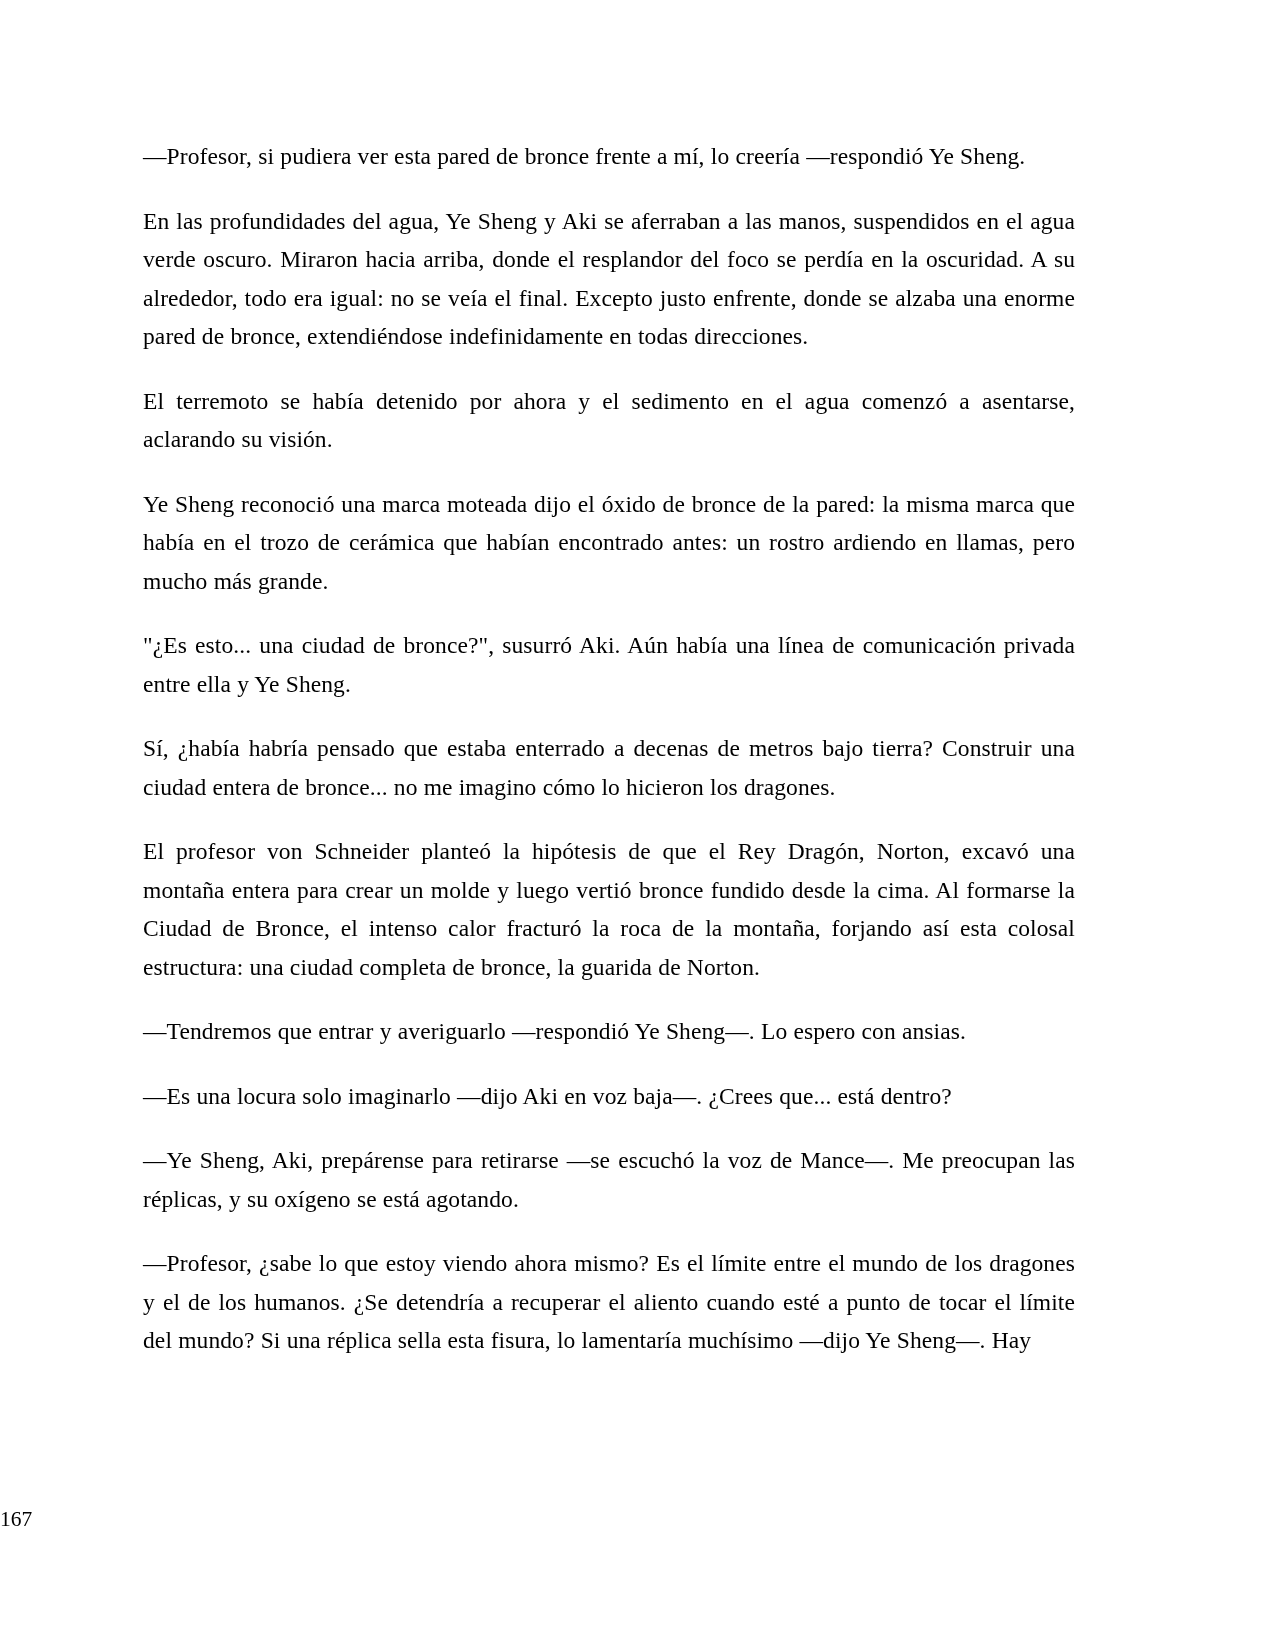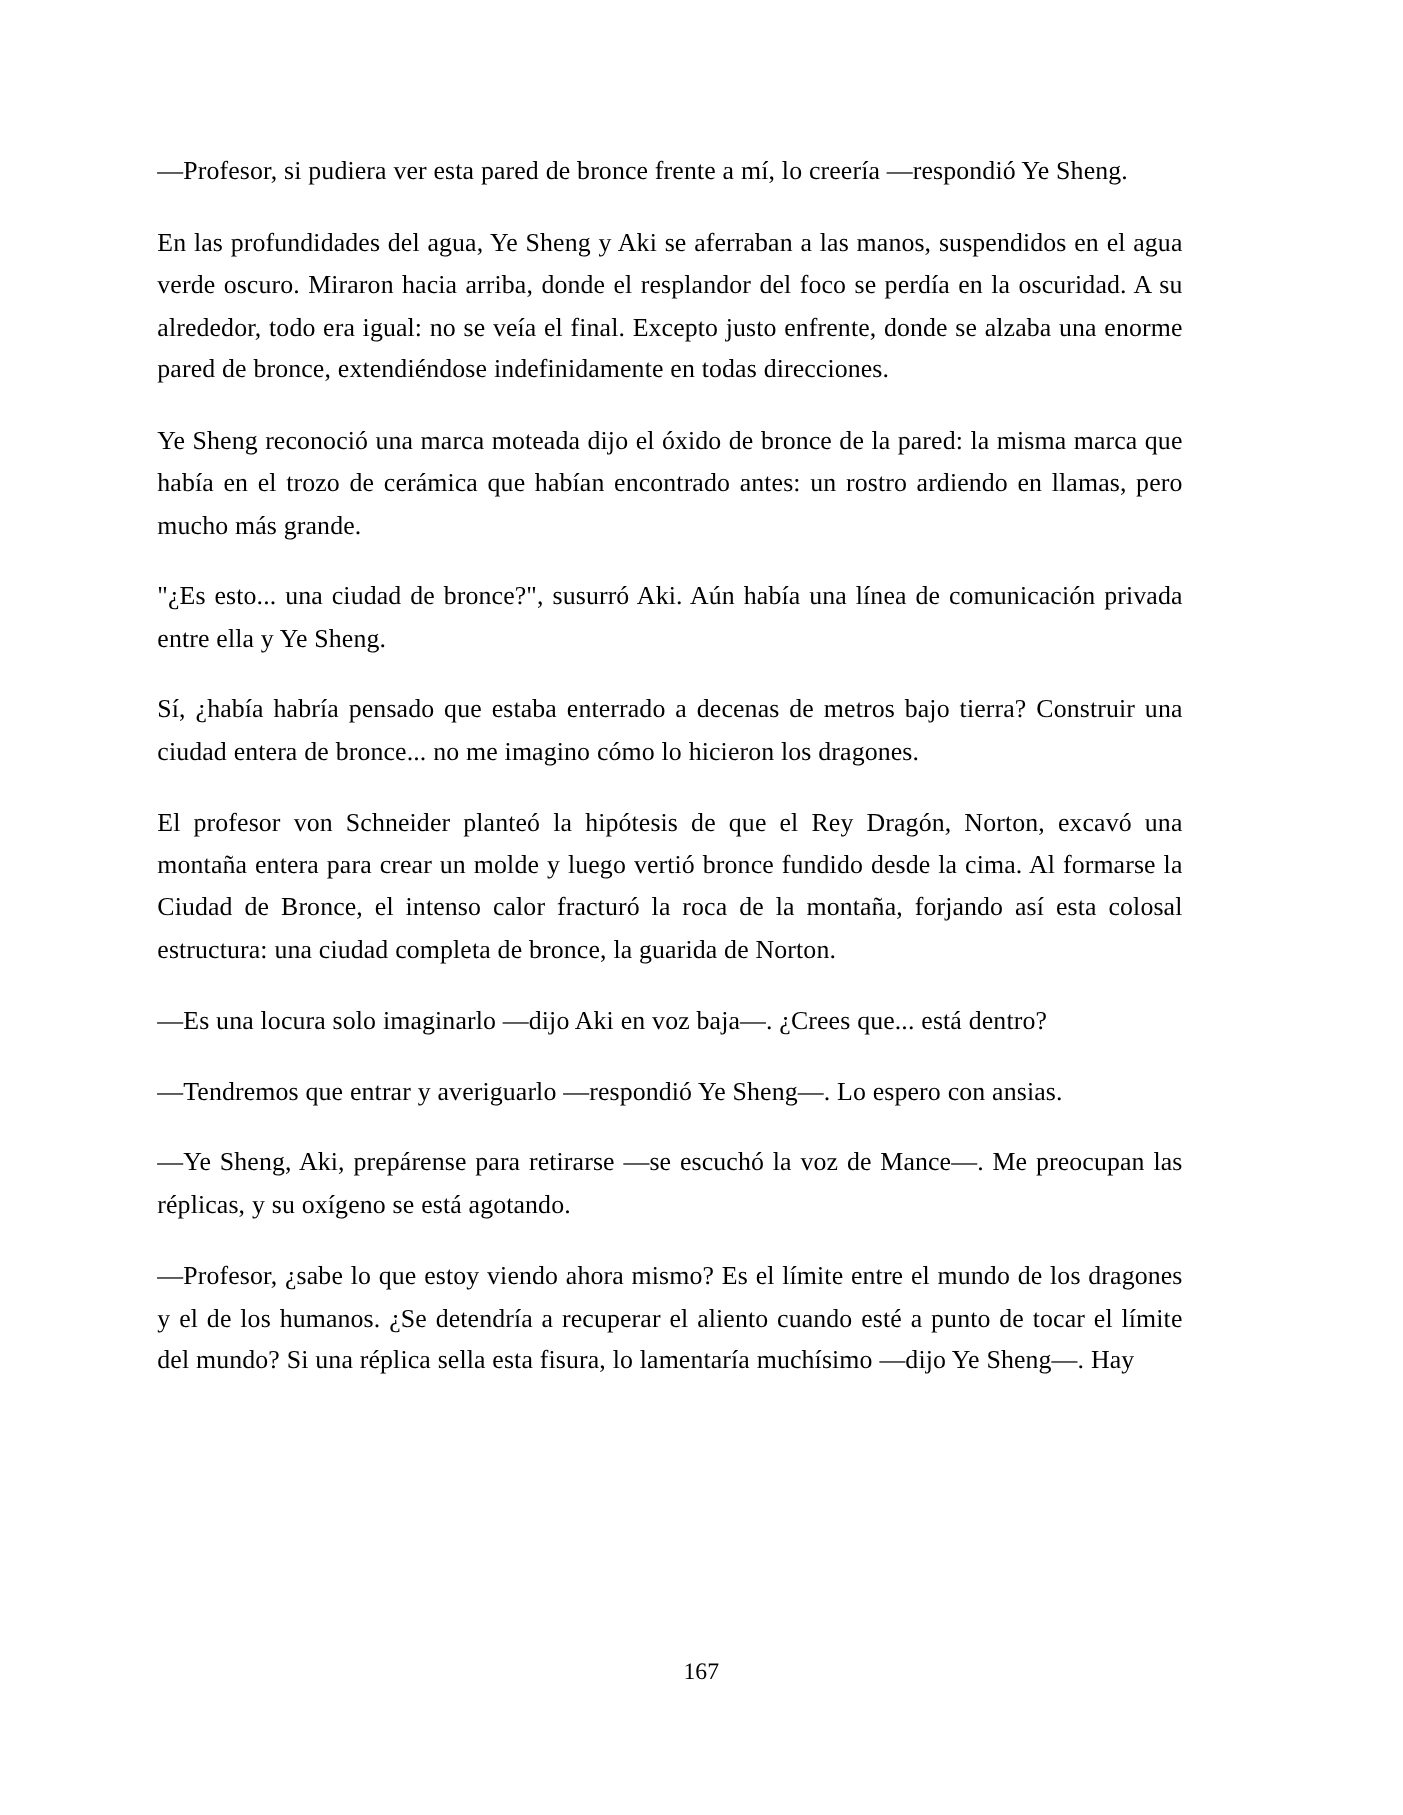--- a/index.html
+++ b/index.html
@@ -38,39 +38,40 @@
     -webkit-hyphens: none;
   }
   p.para.last-left {
     text-align: left;
   }
   .page-number {
     position: absolute;
     left: 0;
     right: 0;
     top: 1495px;
-    text-align: center;
+    text-align: left;
     font-size: 21.5px;
     line-height: 26px;
     font-family: "Liberation Serif", "DejaVu Serif", serif;
   }
 </style>
 </head>
 <body>
 
 <div class="page">
 
   <div class="text-column">
     <p class="para last-left">—Profesor, si pudiera ver esta pared de bronce frente a mí, lo creería —respondió Ye Sheng.</p>
     <p class="para">En las profundidades del agua, Ye Sheng y Aki se aferraban a las manos, suspendidos en el agua verde oscuro. Miraron hacia arriba, donde el resplandor del foco se perdía en la oscuridad. A su alrededor, todo era igual: no se veía el final. Excepto justo enfrente, donde se alzaba una enorme pared de bronce, extendiéndose indefinidamente en todas direcciones.</p>
+    <p class="para">El terremoto se había detenido por ahora y el sedimento en el agua comenzó a asentarse, aclarando su visión.</p>
     <p class="para">Ye Sheng reconoció una marca moteada dijo el óxido de bronce de la pared: la misma marca que había en el trozo de cerámica que habían encontrado antes: un rostro ardiendo en llamas, pero mucho más grande.</p>
     <p class="para">"¿Es esto... una ciudad de bronce?", susurró Aki. Aún había una línea de comunicación privada entre ella y Ye Sheng.</p>
     <p class="para">Sí, ¿había habría pensado que estaba enterrado a decenas de metros bajo tierra? Construir una ciudad entera de bronce... no me imagino cómo lo hicieron los dragones.</p>
     <p class="para">El profesor von Schneider planteó la hipótesis de que el Rey Dragón, Norton, excavó una montaña entera para crear un molde y luego vertió bronce fundido desde la cima. Al formarse la Ciudad de Bronce, el intenso calor fracturó la roca de la montaña, forjando así esta colosal estructura: una ciudad completa de bronce, la guarida de Norton.</p>
+    <p class="para last-left">—Tendremos que entrar y averiguarlo —respondió Ye Sheng—. Lo espero con ansias.</p>
     <p class="para last-left">—Es una locura solo imaginarlo —dijo Aki en voz baja—. ¿Crees que... está dentro?</p>
-    <p class="para last-left">—Tendremos que entrar y averiguarlo —respondió Ye Sheng—. Lo espero con ansias.</p>
     <p class="para">—Ye Sheng, Aki, prepárense para retirarse —se escuchó la voz de Mance—. Me preocupan las réplicas, y su oxígeno se está agotando.</p>
     <p class="para">—Profesor, ¿sabe lo que estoy viendo ahora mismo? Es el límite entre el mundo de los dragones y el de los humanos. ¿Se detendría a recuperar el aliento cuando esté a punto de tocar el límite del mundo? Si una réplica sella esta fisura, lo lamentaría muchísimo —dijo Ye Sheng—. Hay</p>
   </div>
 
   <div class="page-number">167</div>
 
 </div>
 
 </body></html>

